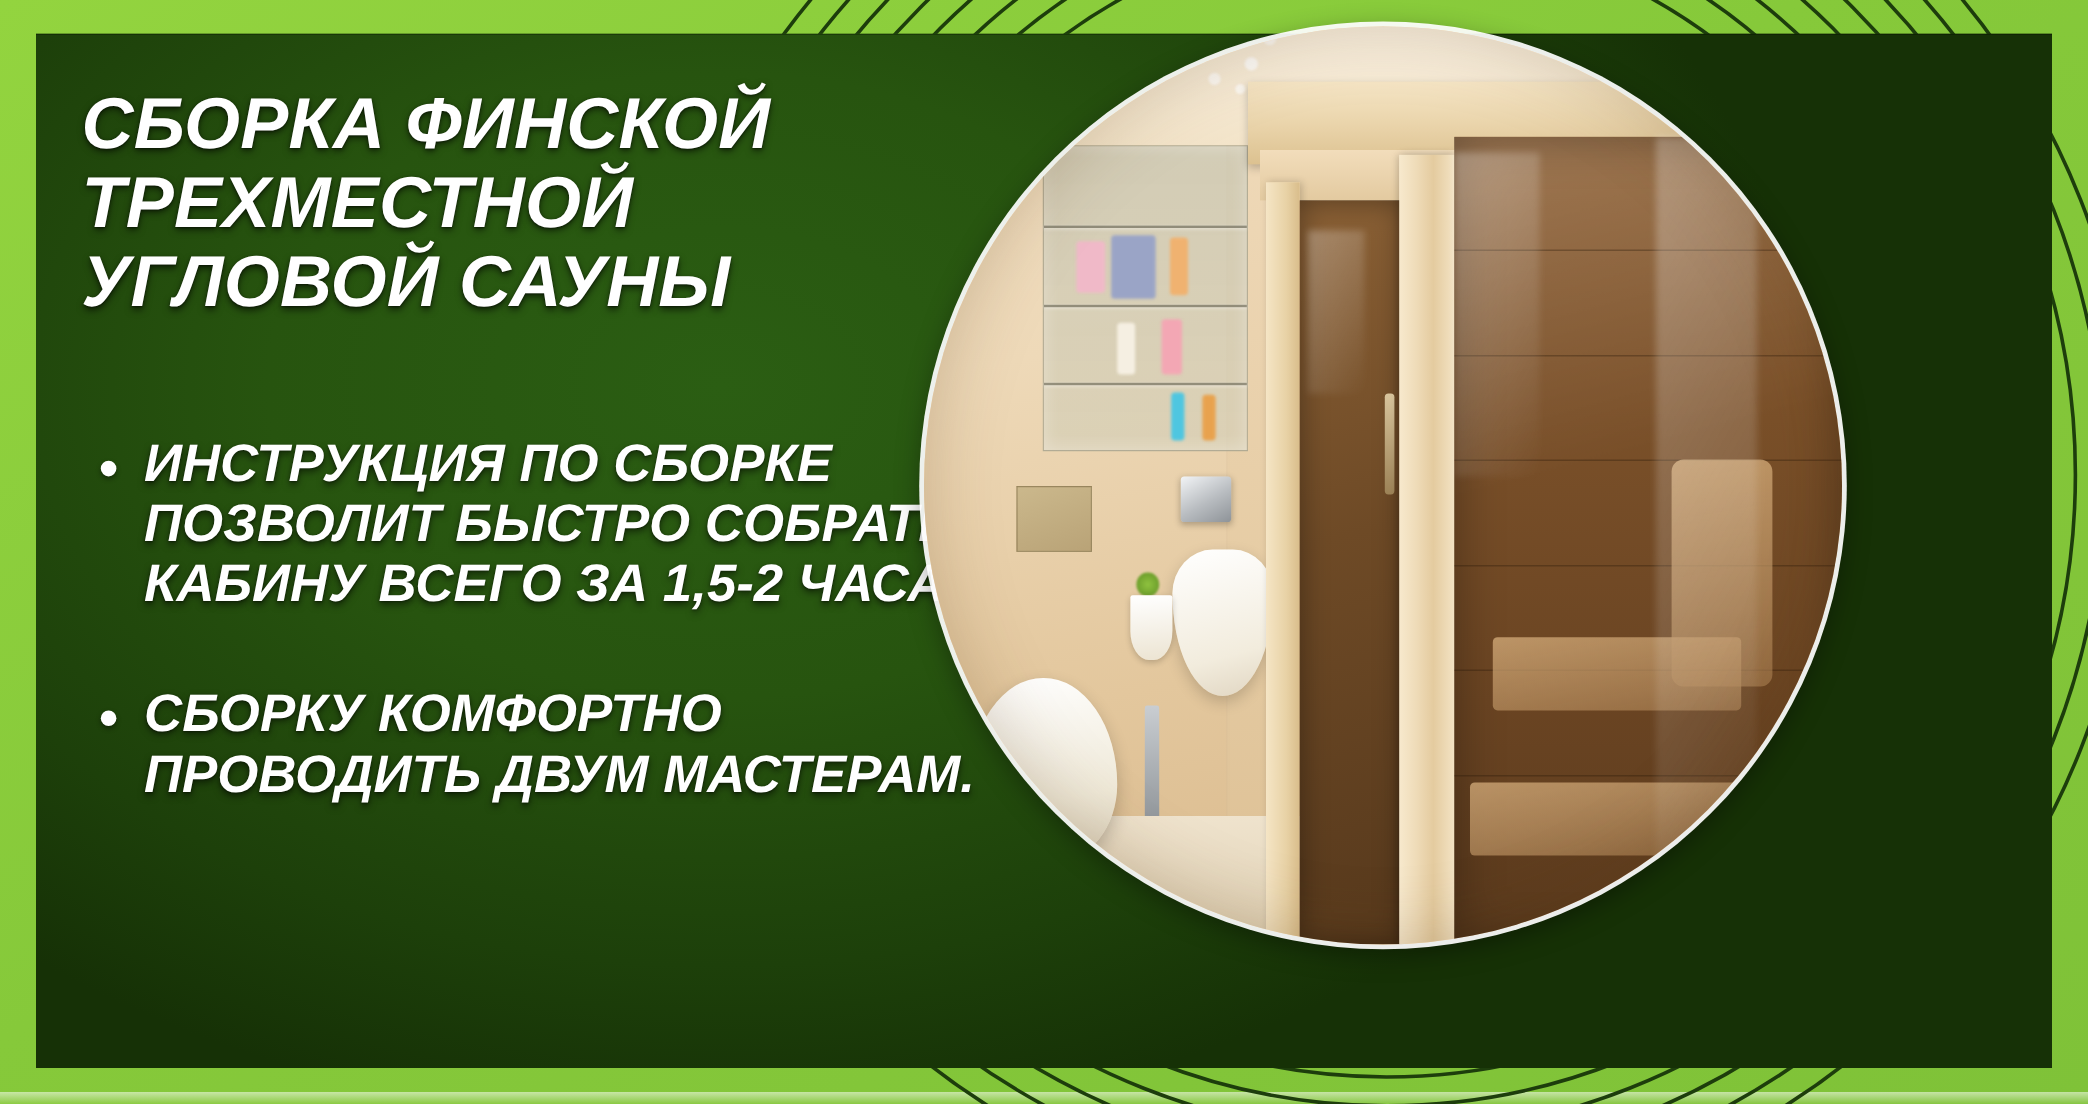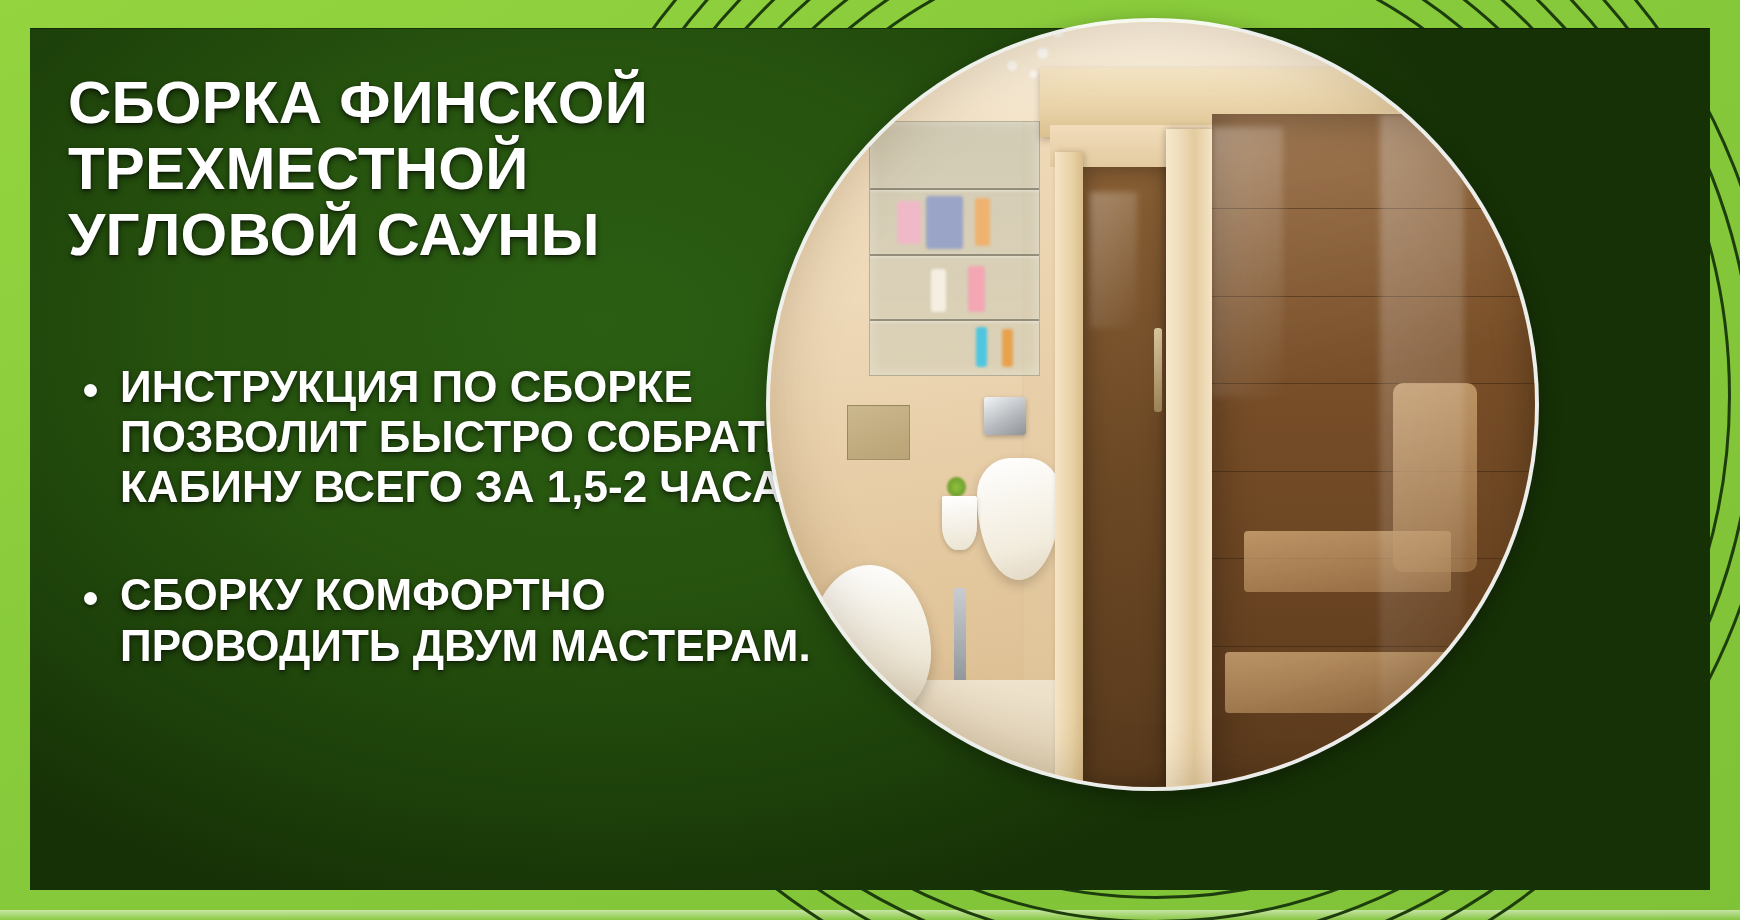--- a/index.html
+++ b/index.html
@@ -56,20 +56,21 @@
       radial-gradient(ellipse 900px 620px at 34% 34%, #2b5e13 0%, #27540f 42%, #1d400a 78%, #163106 100%);
     box-shadow: inset 0 1px 0 rgba(0,0,0,.35);
   }
 
   
   .text-col {
     position: absolute;
     left: 38px;
     top: 42px;
     width: 780px;
+    font-style: italic;
   }
   .headline {
     margin: 0;
     color: #ffffff;
     font-size: 60px;
     line-height: 1.10;
     font-weight: 700;
     letter-spacing: .2px;
     text-transform: uppercase;
     text-shadow: 0 3px 6px rgba(0,0,0,.55), 0 1px 2px rgba(0,0,0,.5);

